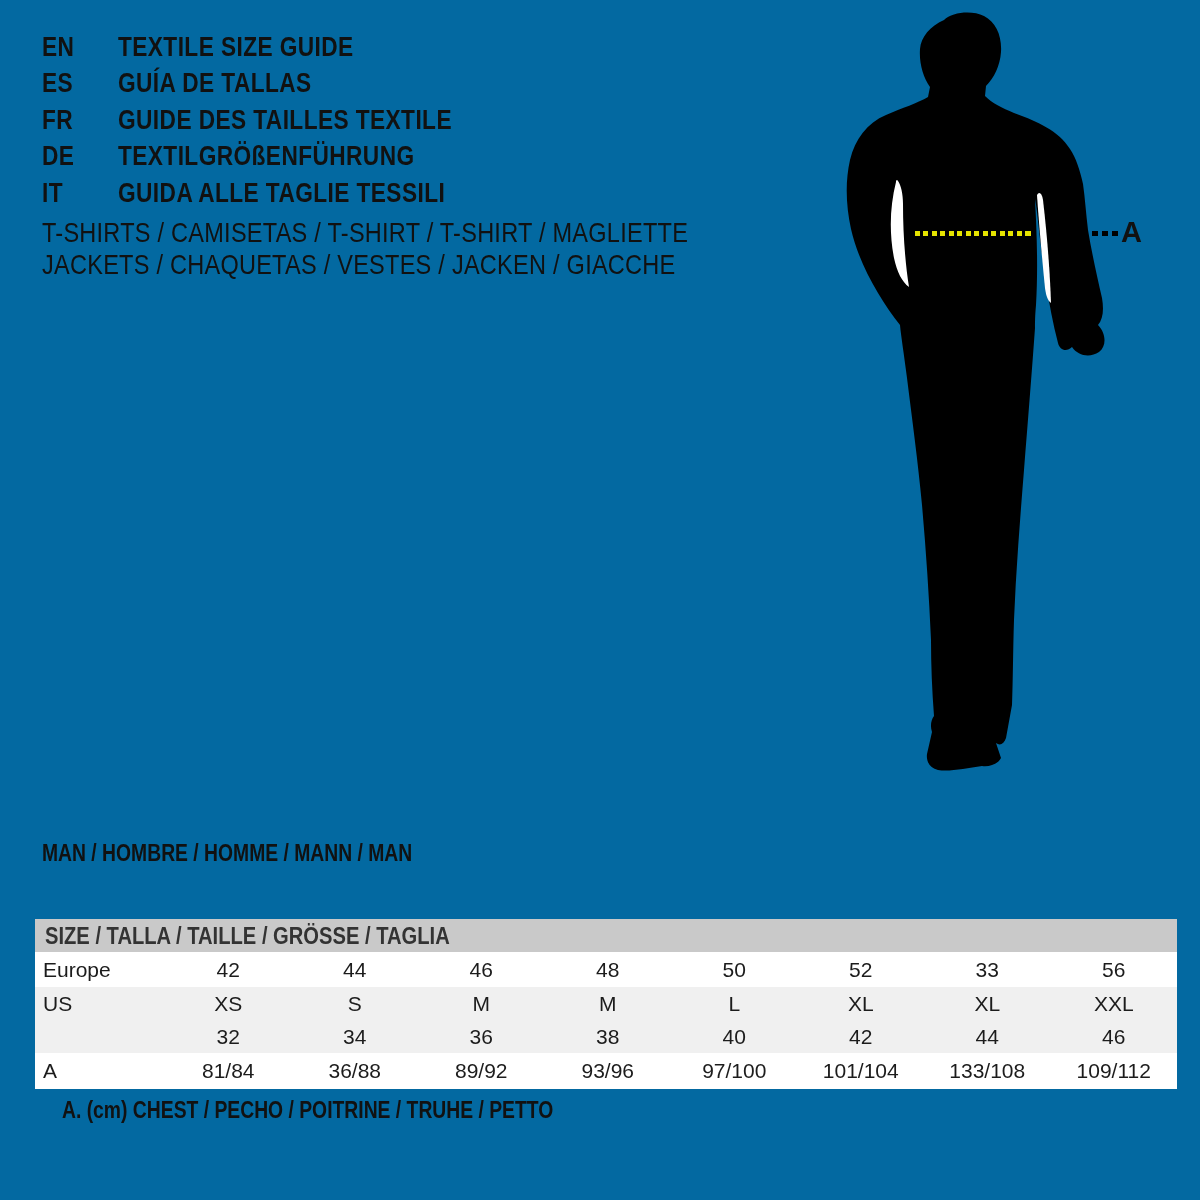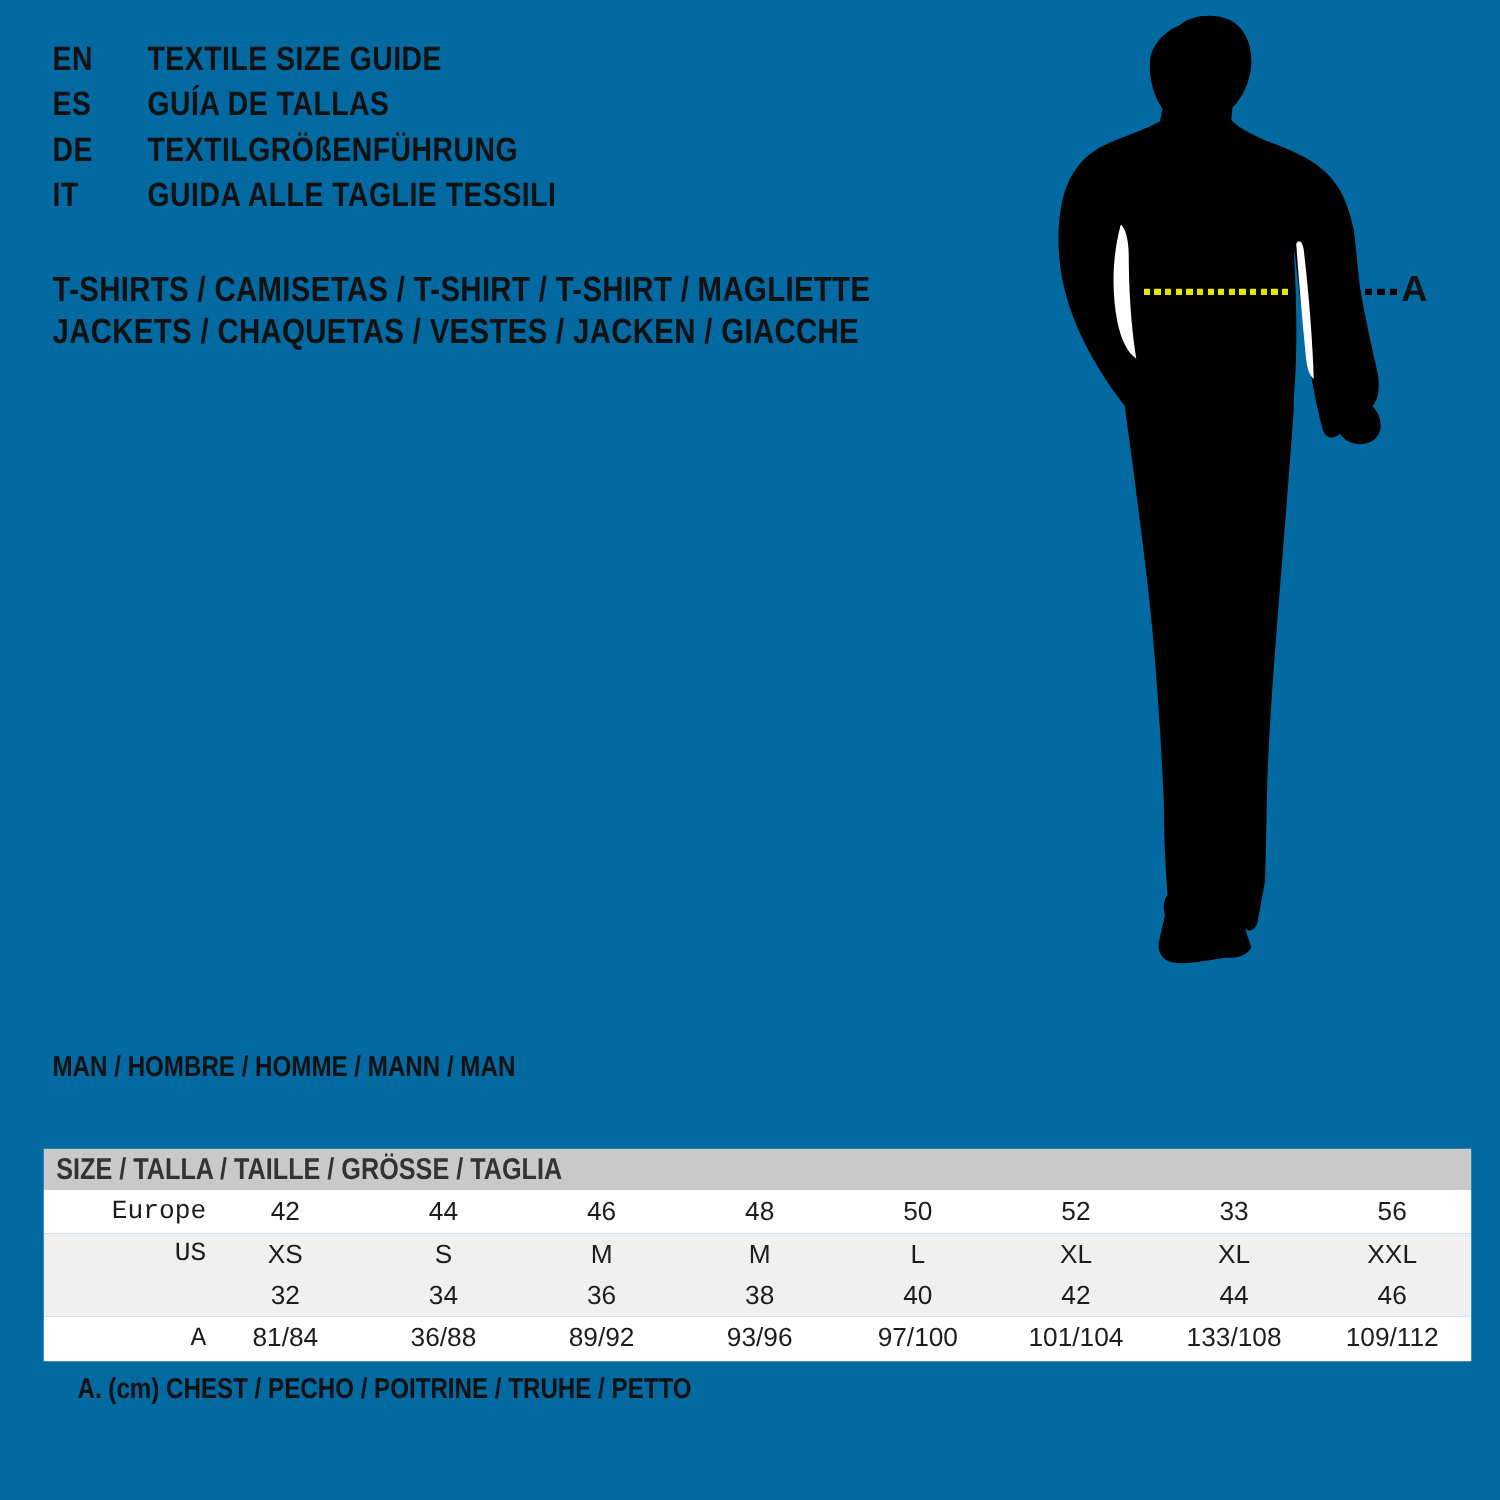--- a/index.html
+++ b/index.html
@@ -42,24 +42,24 @@
 
   
   .categories {
     position: absolute;
     left: 42px;
     top: 216px;
   }
   .category-line {
     height: 32.5px;
     font-size: 28px;
-    font-weight: 700;
+    font-weight: 400;
     letter-spacing: 0.3px;
     display: flex;
-    align-items: center;
+    align-items: flex-end;
   }
 
   
   .figure-area {
     position: absolute;
     left: 0;
     top: 0;
     width: 1200px;
     height: 800px;
   }
@@ -123,22 +123,21 @@
   }
   .table-row {
     display: grid;
     grid-template-columns: 130px repeat(8, 1fr);
     align-items: center;
     font-size: 21px;
     color: #1c1c1c;
   }
   .table-row .row-label {
     padding-left: 8px;
-    text-align: right;
-    font-family: Liberation Mono, monospace;
+    text-align: left;
   }
   .table-row .cell { text-align: center; }
   .row-europe { height: 35px; background: #ffffff; }
   .row-us     { height: 33px; background: #f0f0f0; }
   .row-num    { height: 33px; background: #f0f0f0; }
   .row-a      { height: 36px; background: #ffffff; }
 
   
   .footnote {
     position: absolute;
@@ -155,20 +154,24 @@
 <div class="canvas">
 
   <div class="lang-list">
     <div class="lang-row">
       <span class="lang-code"><span class="sqz">EN</span></span>
       <span class="sqz">TEXTILE SIZE GUIDE</span>
     </div>
     <div class="lang-row">
       <span class="lang-code"><span class="sqz">ES</span></span>
       <span class="sqz">GUÍA DE TALLAS</span>
+    </div>
+    <div class="lang-row">
+      <span class="lang-code"><span class="sqz">FR</span></span>
+      <span class="sqz">GUIDE DES TAILLES TEXTILE</span>
     </div>
     <div class="lang-row">
       <span class="lang-code"><span class="sqz">DE</span></span>
       <span class="sqz">TEXTILGRÖßENFÜHRUNG</span>
     </div>
     <div class="lang-row">
       <span class="lang-code"><span class="sqz">IT</span></span>
       <span class="sqz">GUIDA ALLE TAGLIE TESSILI</span>
     </div>
   </div>

